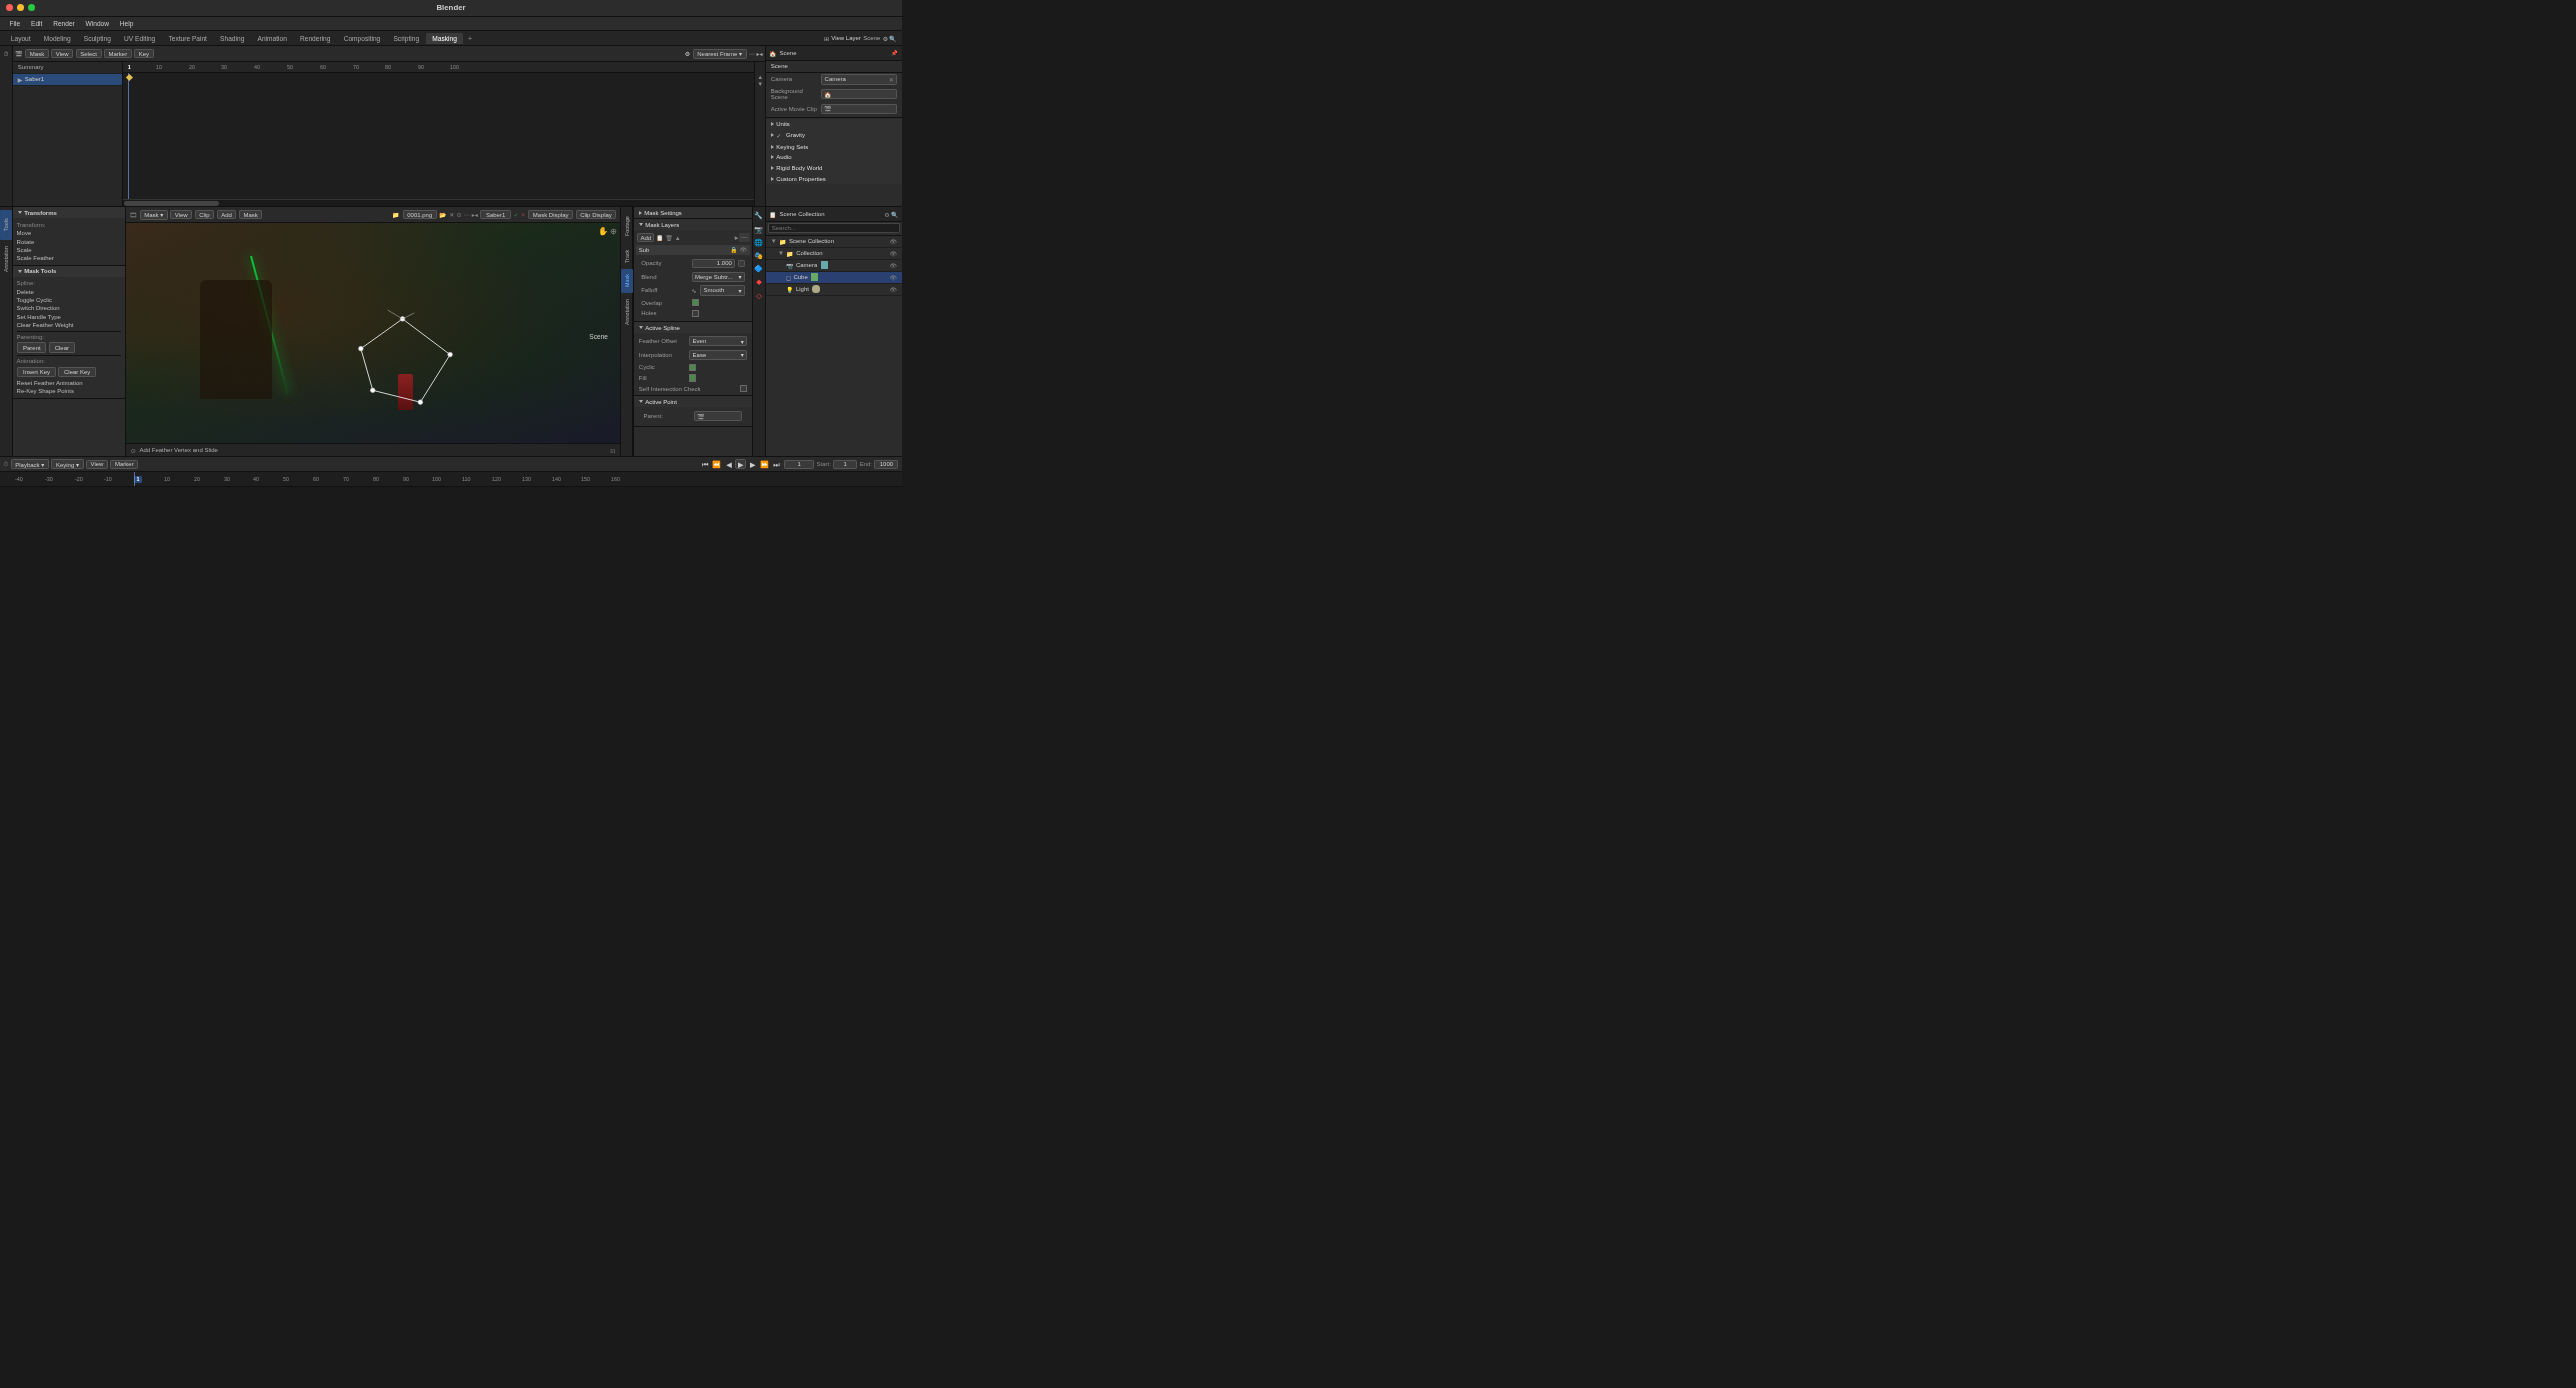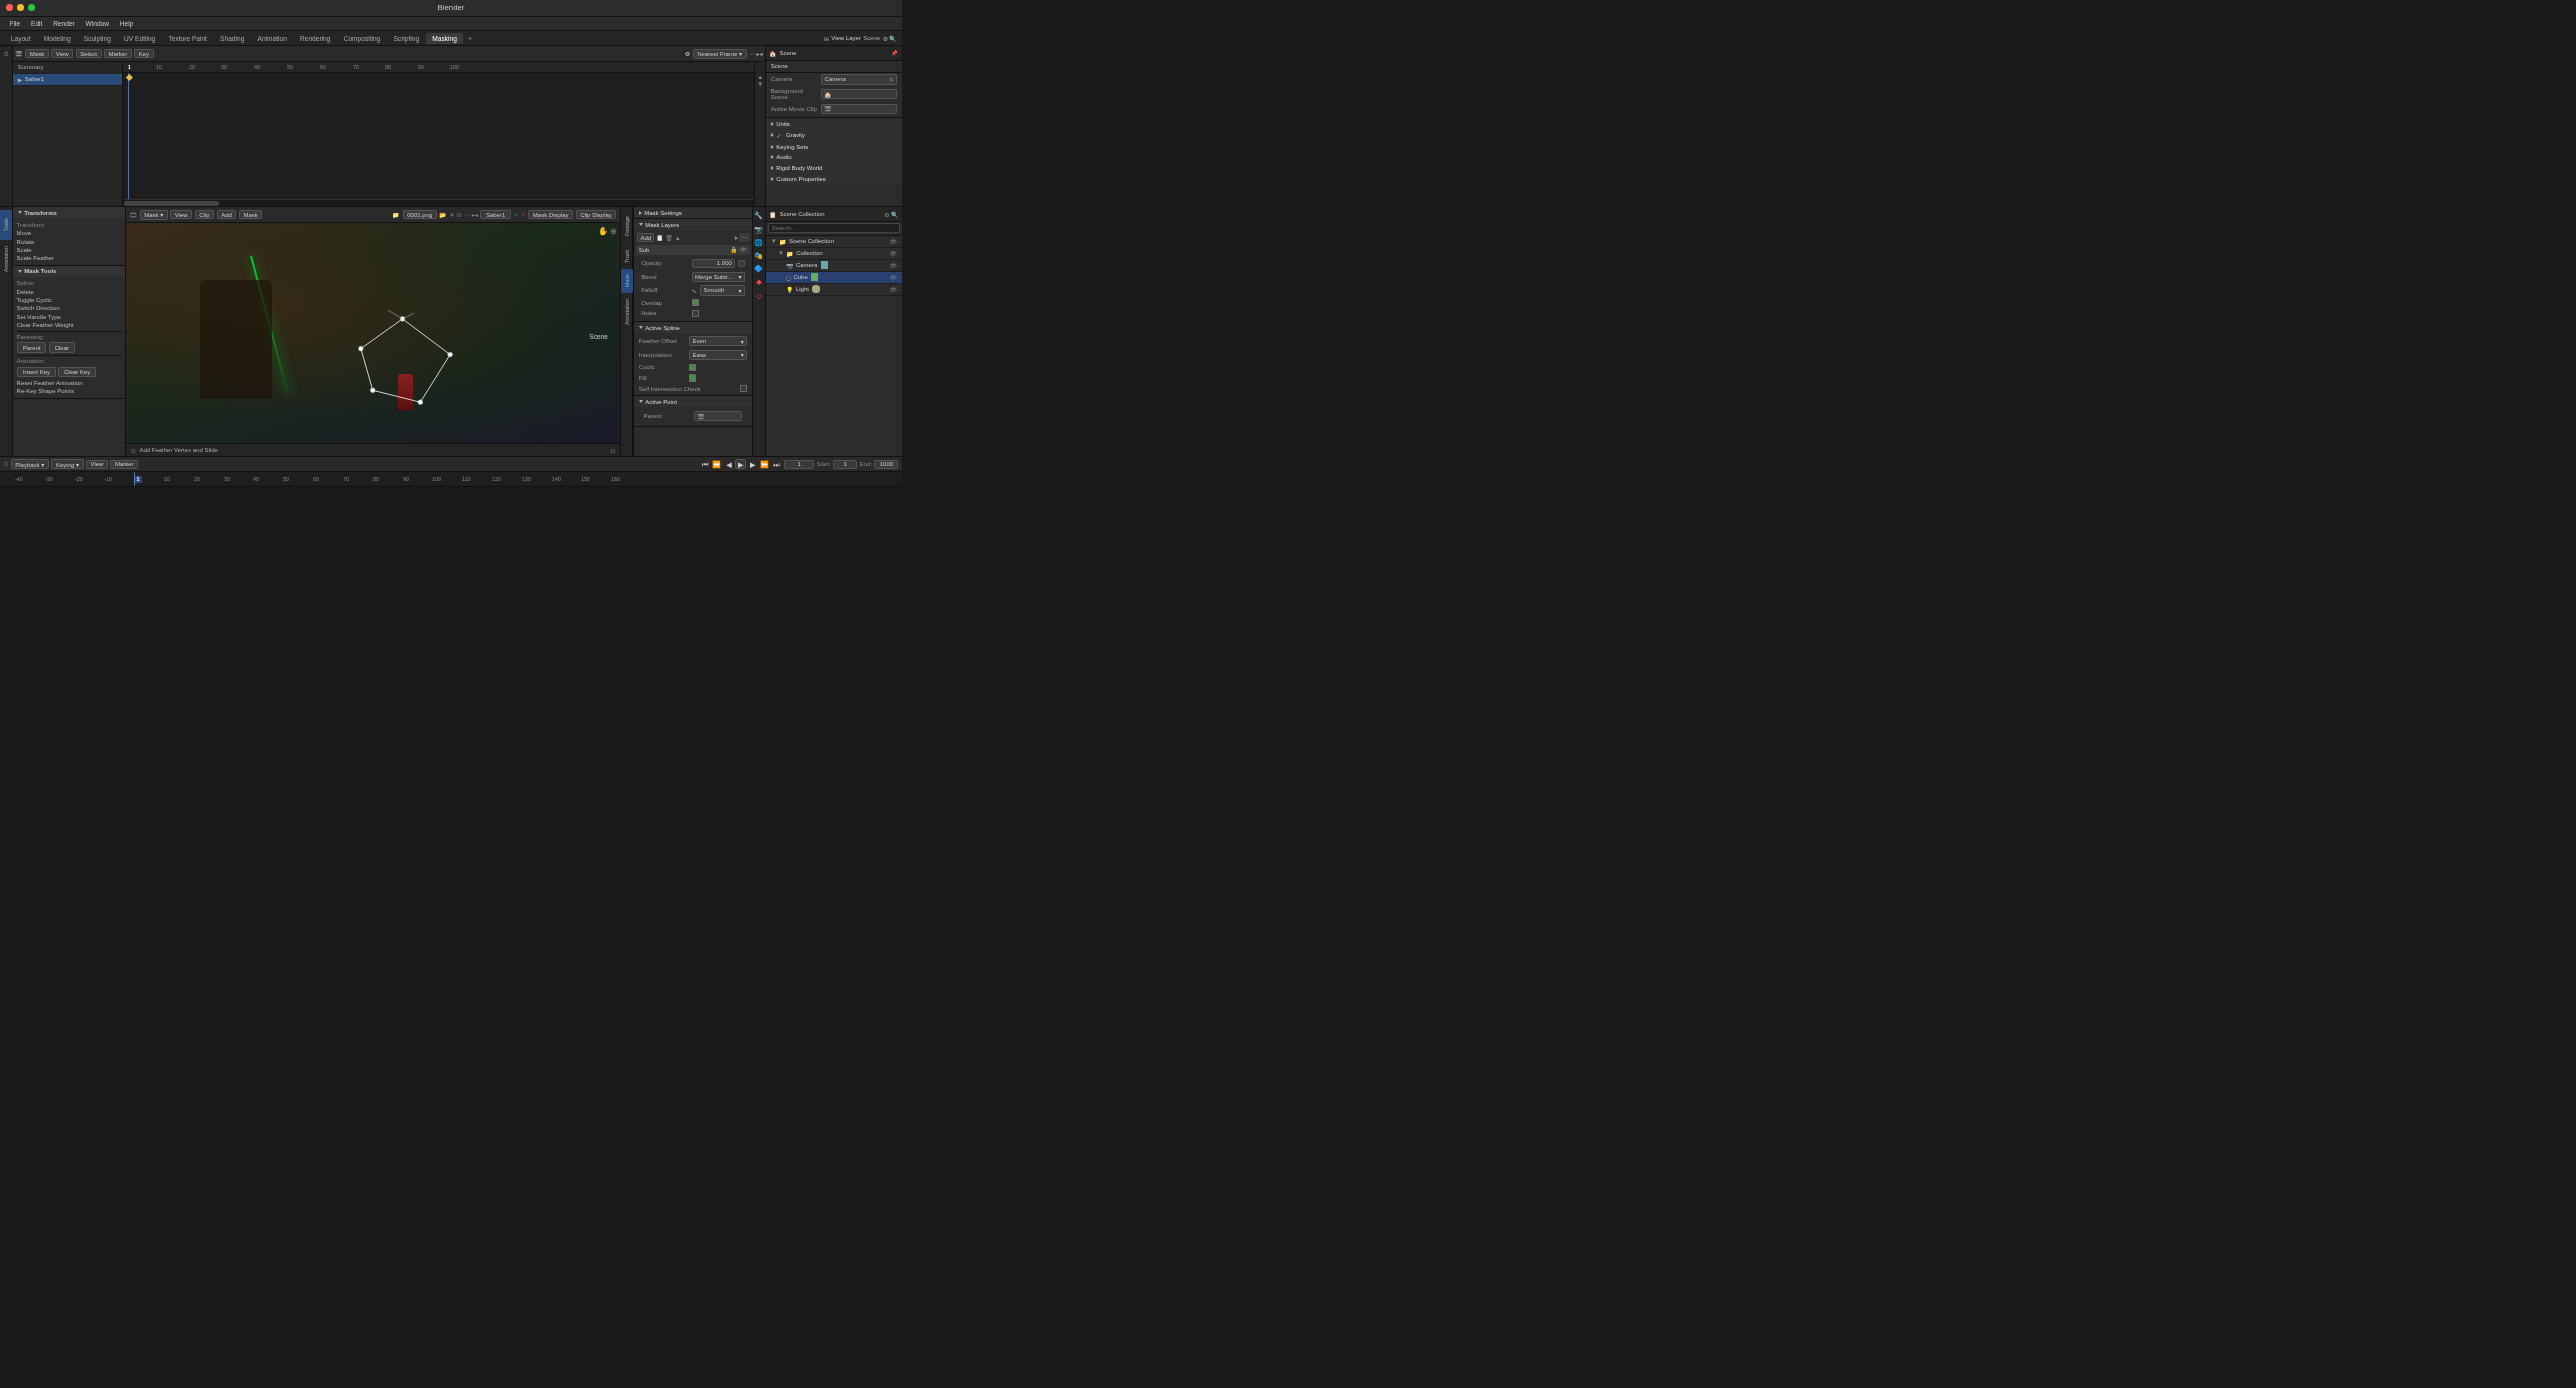--- a/index.html
+++ b/index.html
@@ -33,21 +33,21 @@
     }
     .title-btn {
       width: 7.2px; height: 7.2px;
       border-radius: 50%;
       border: none;
       cursor: pointer;
     }
     .title-btn.close { background: #ff5f56; }
     .title-btn.min { background: #ffbd2e; }
     .title-btn.max { background: #27c93f; }
-    .title-text { color: #ccc; font-size: 7.8px; font-weight: normal; }
+    .title-text { color: #ccc; font-size: 7.8px; font-weight: bold; }
 
     
     .menu-bar {
       height: 14.3px;
       background: #2c2c2c;
       display: flex;
       align-items: center;
       border-bottom: 0.6px solid #111;
       padding: 0 4.8px;
       gap: 1.2px;

